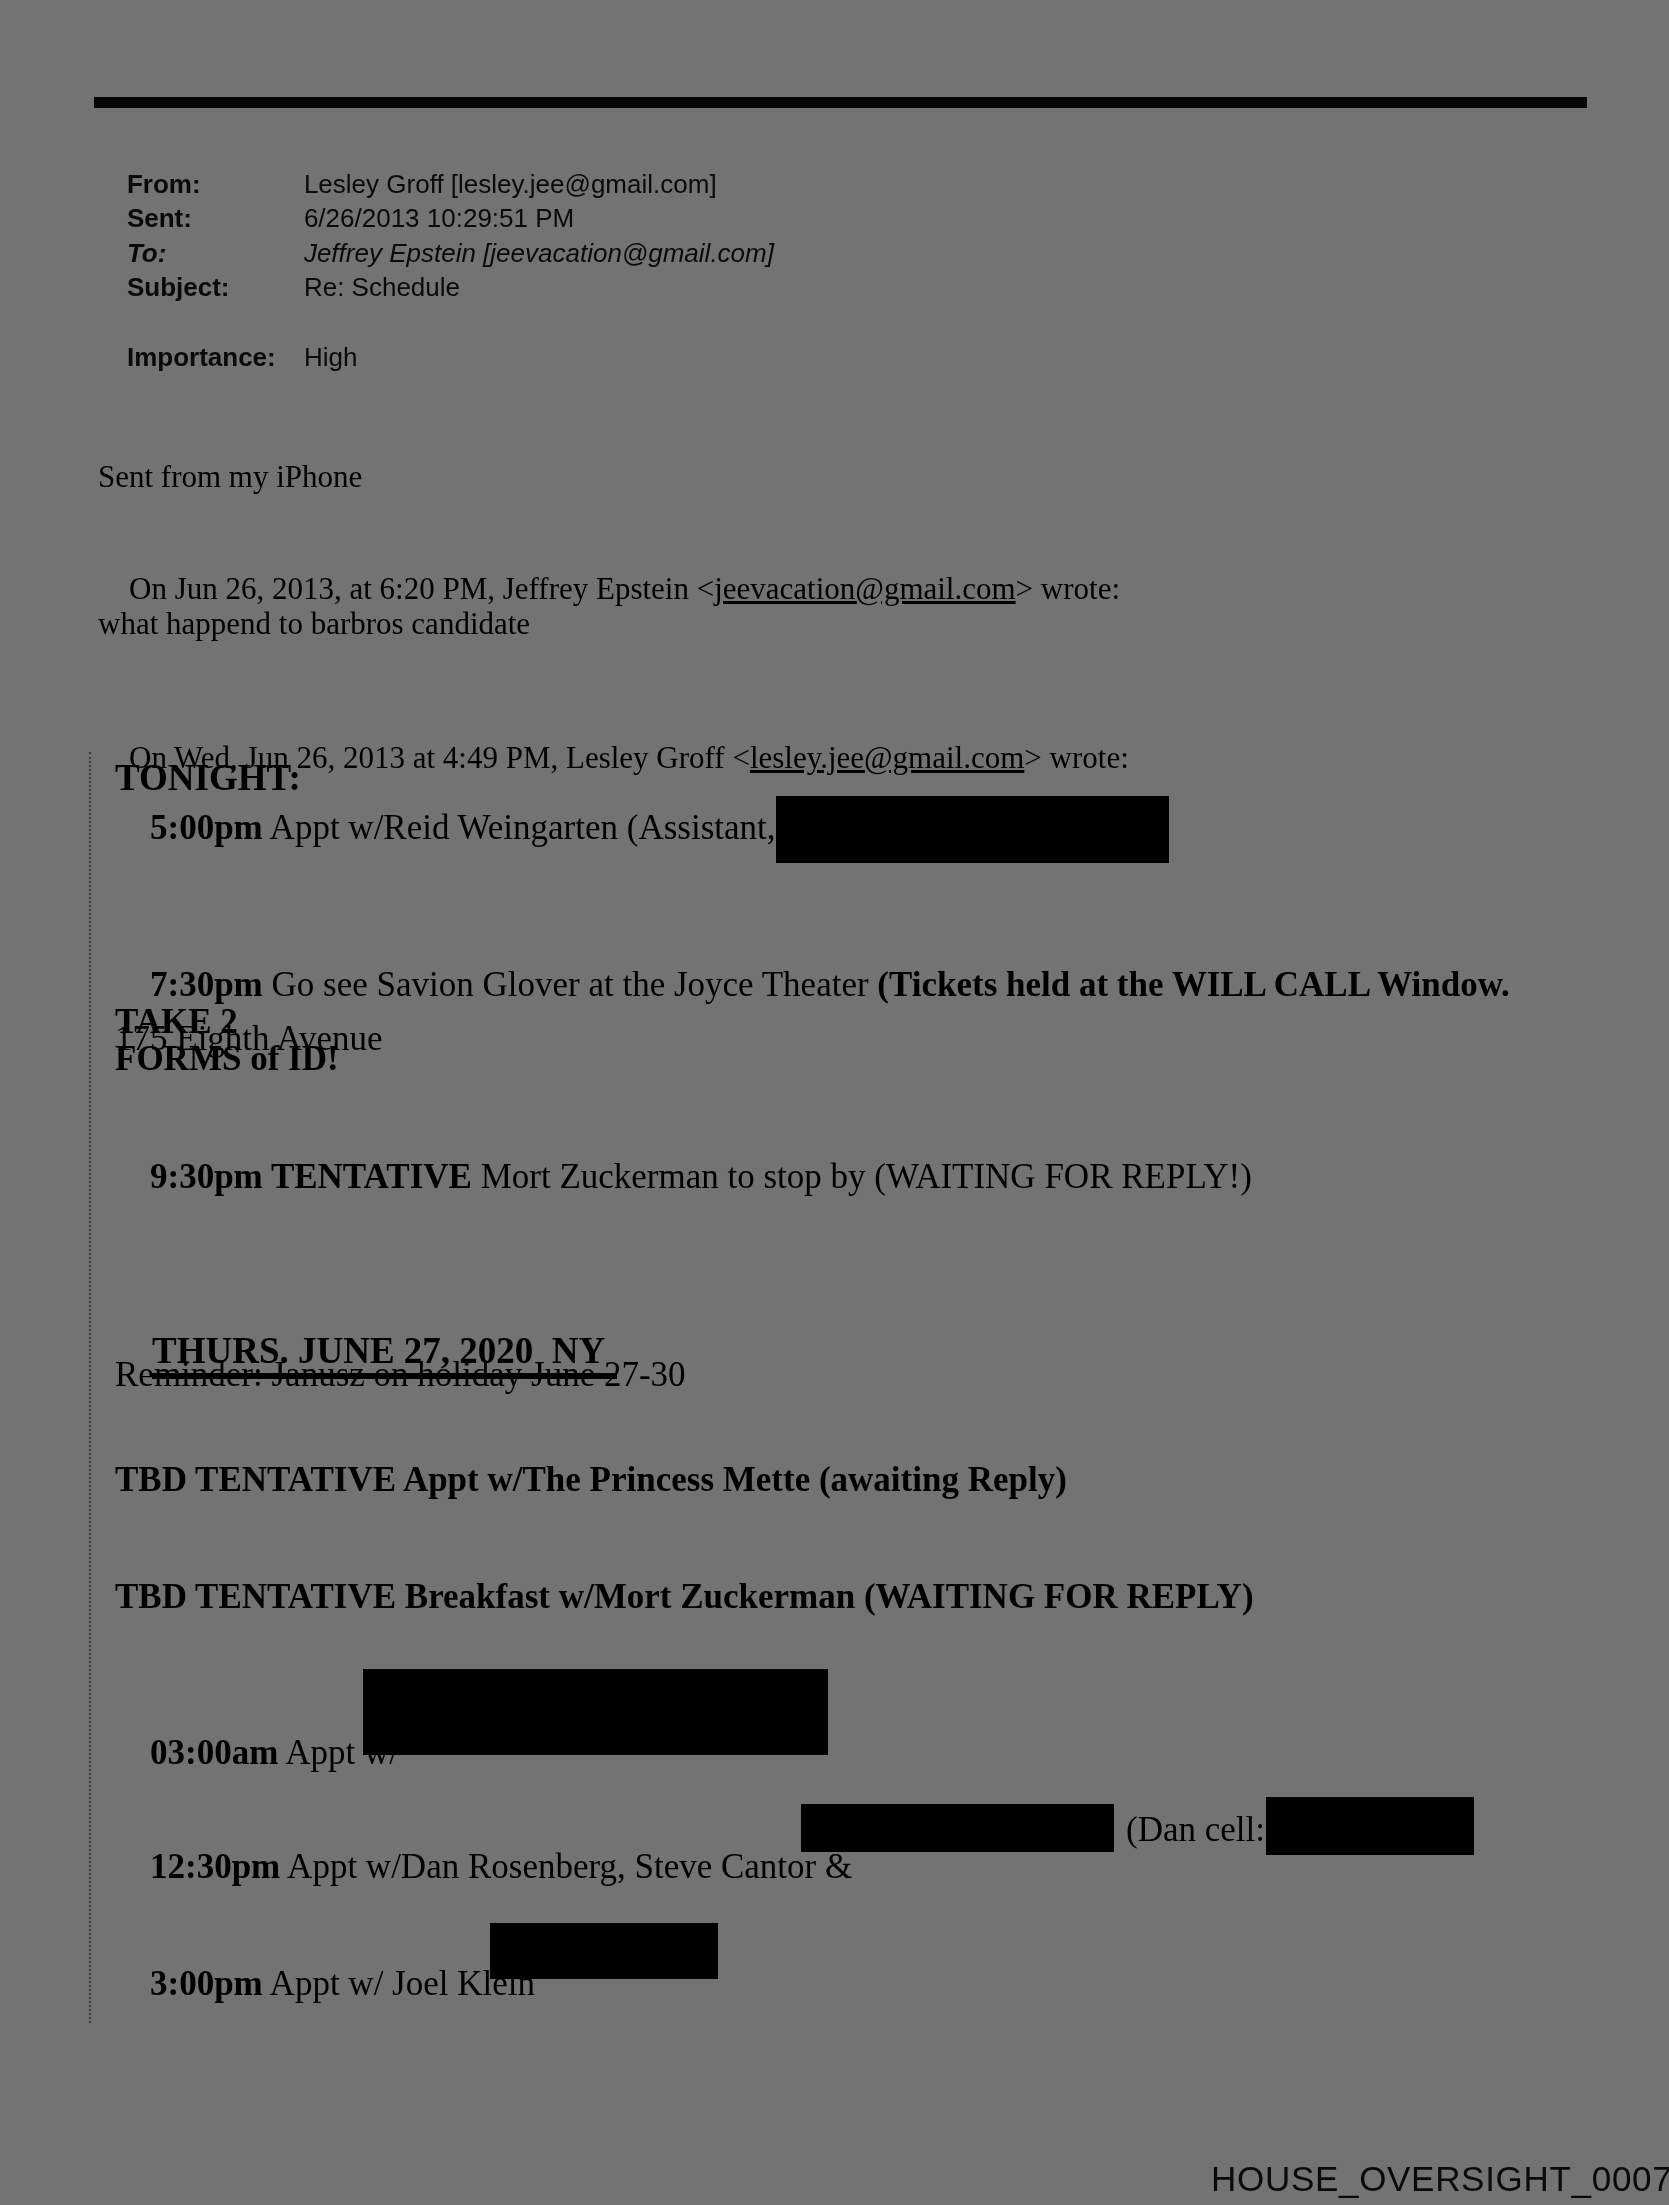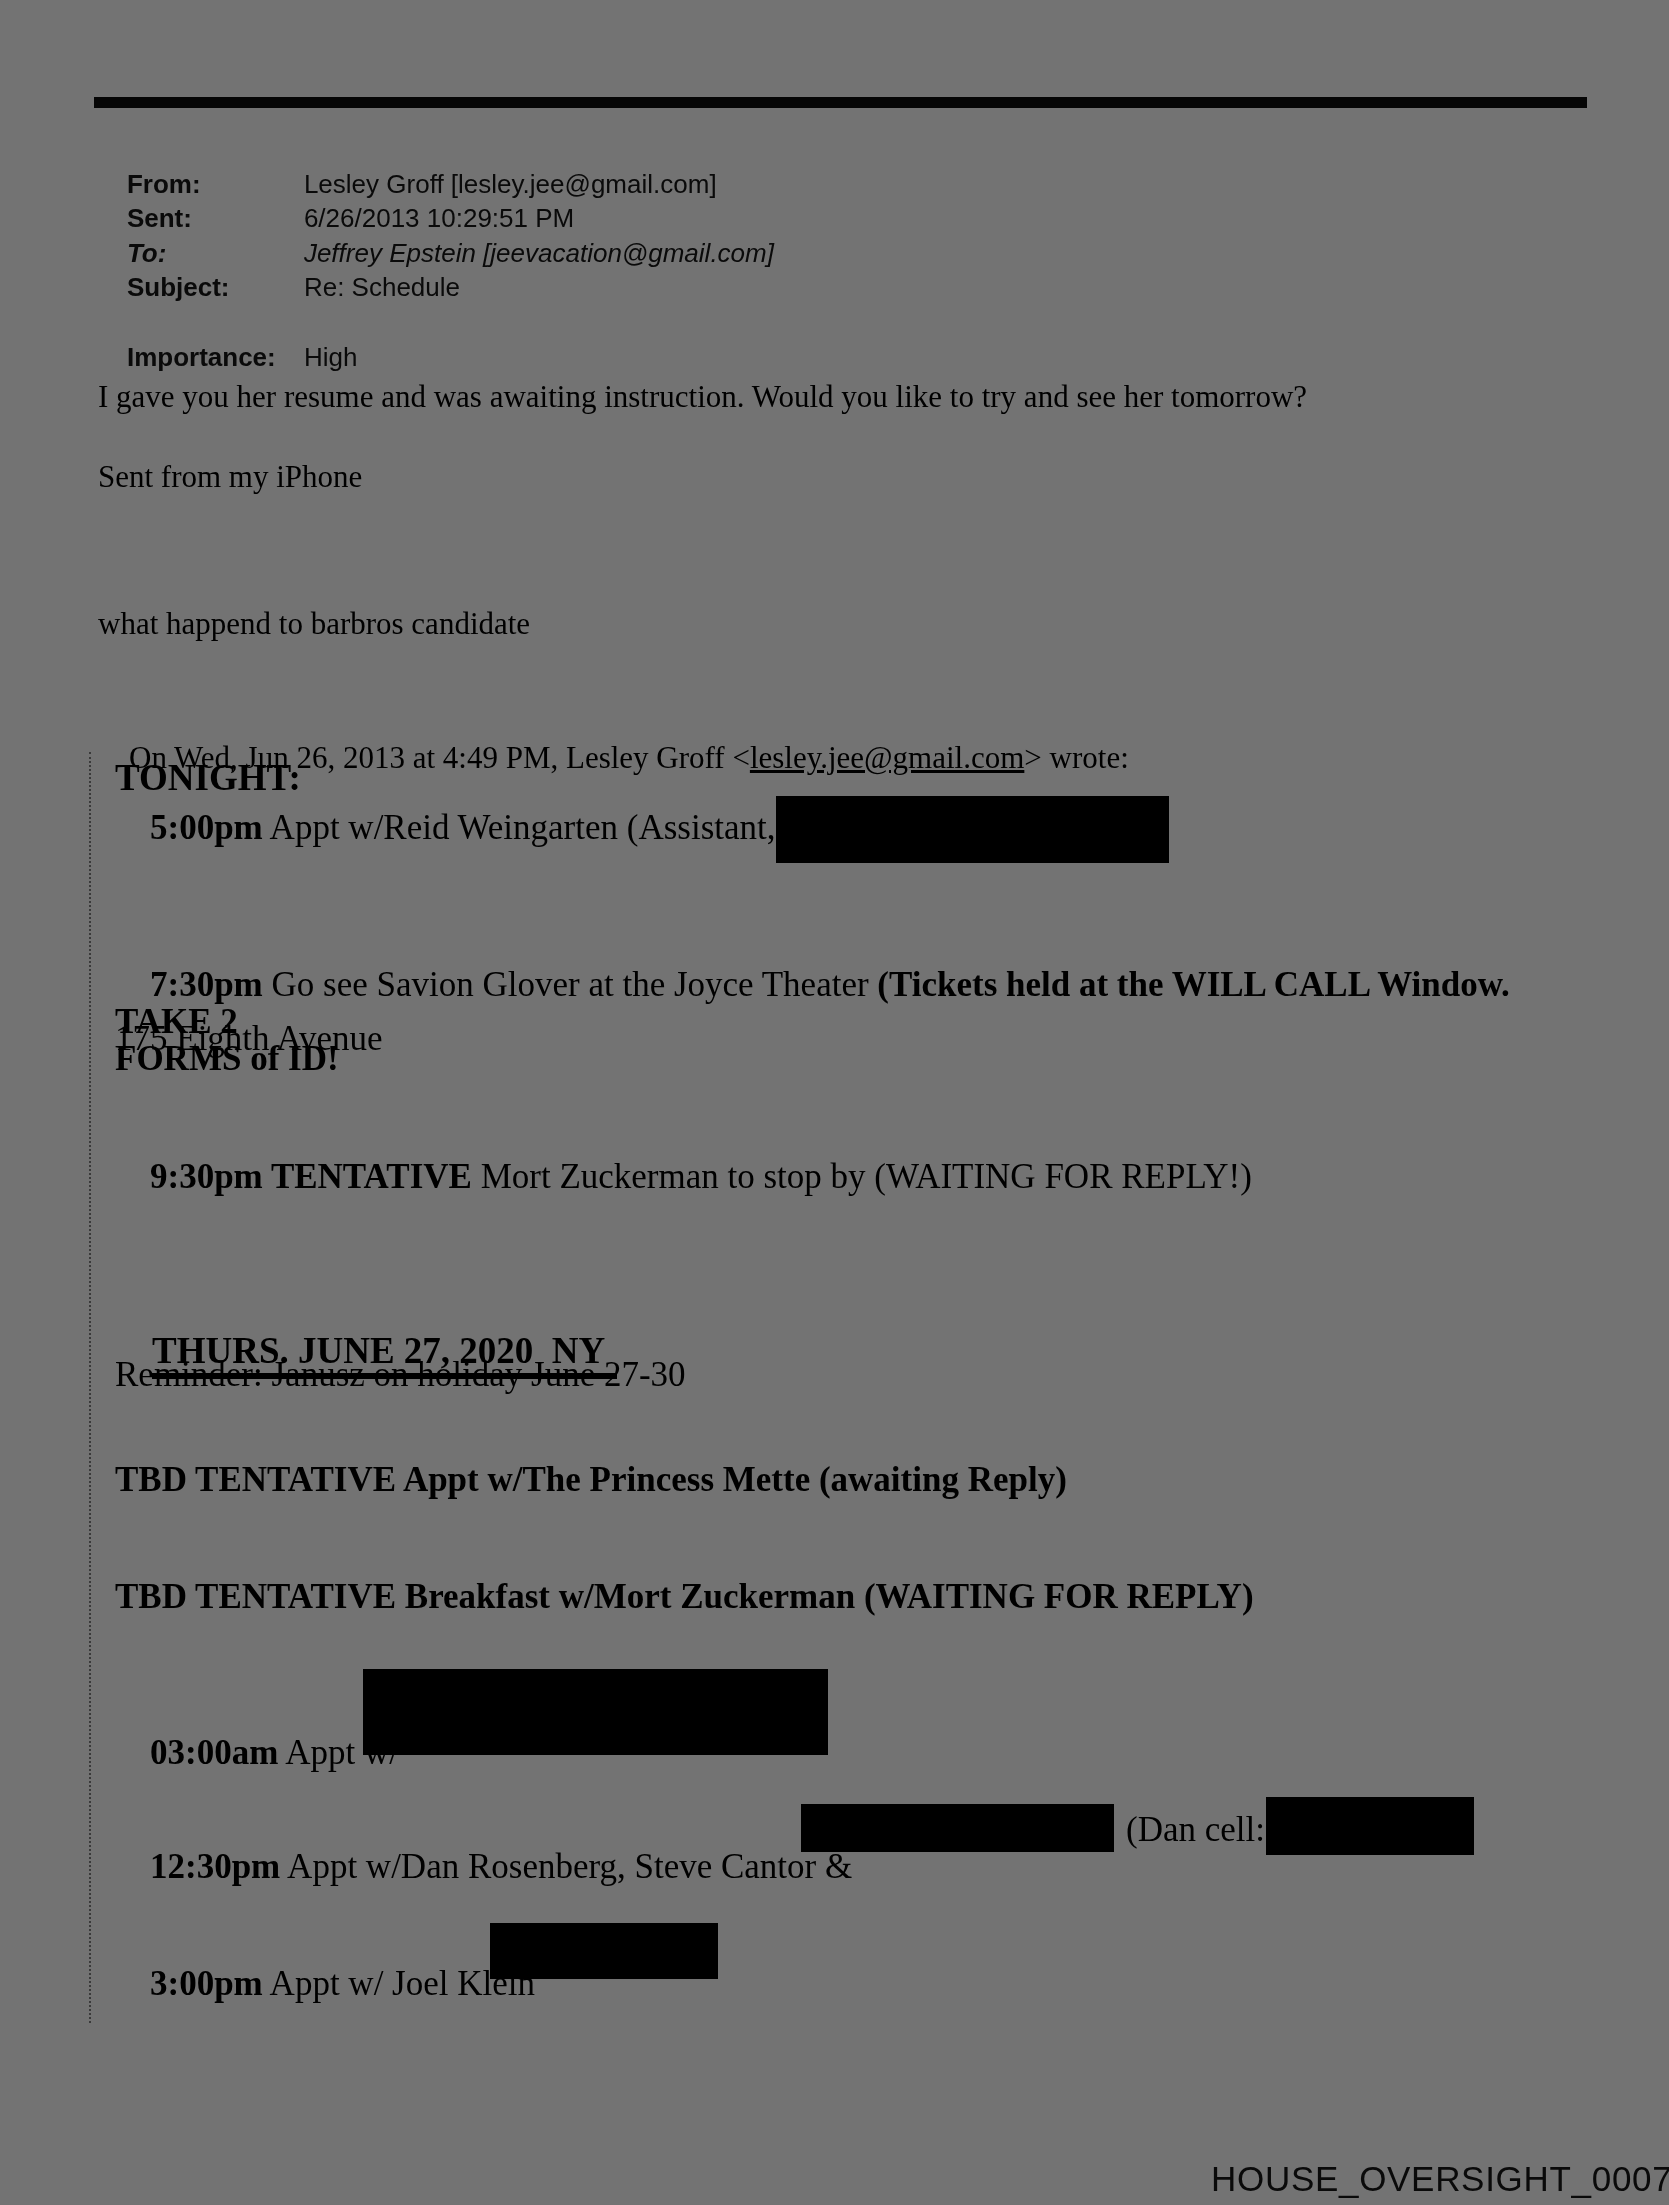--- a/index.html
+++ b/index.html
@@ -108,22 +108,24 @@
   <div class="hdr r-to">
     <span class="lbl">To:</span><span>Jeffrey Epstein [jeevacation@gmail.com]</span>
   </div>
   <div class="hdr r-importance">
     <span class="lbl">Importance:</span><span>High</span>
   </div>
   <div class="hdr r-subject">
     <span class="lbl">Subject:</span><span>Re: Schedule</span>
   </div>
 
-  <div class="bodyp p1">I gave you her resume and was awaiting instruction. Would you like to try and see her tomorrow?</div>
   <div class="bodyp p2">Sent from my iPhone</div>
+  <div class="bodyp p3">
+    <span>On Jun 26, 2013, at 6:20 PM, Jeffrey Epstein &lt;</span><a class="mail">jeevacation@gmail.com</a><span>&gt; wrote:</span>
+  </div>
   <div class="bodyp p4">what happend to barbros candidate</div>
   <div class="bodyp p5">
     <span>On Wed, Jun 26, 2013 at 4:49 PM, Lesley Groff &lt;</span><a class="mail">lesley.jee@gmail.com</a><span>&gt; wrote:</span>
   </div>
 
   <div class="qborder"></div>
 
   <div class="q tonight">TONIGHT:</div>
 
   <div class="q i5">

